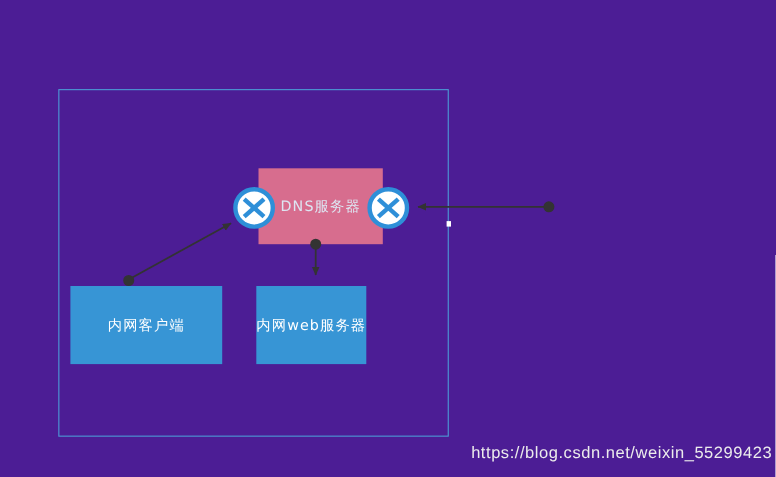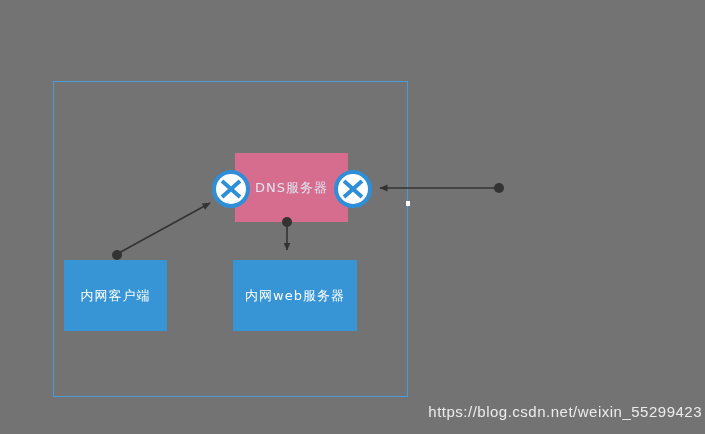--- a/index.html
+++ b/index.html
@@ -5,21 +5,21 @@
   html, body {
     margin: 0;
     padding: 0;
     background: #ffffff;
     font-family: "DejaVu Sans", sans-serif;
   }
   .canvas {
     position: relative;
     width: 705px;
     height: 434px;
-    background: #737373;
+    background: #4c1d95;
     overflow: hidden;
   }
   .boundary {
     position: absolute;
     left: 53px;
     top: 81px;
     width: 355px;
     height: 316px;
     border: 1px solid #4c9bd6;
     box-sizing: border-box;
@@ -39,27 +39,27 @@
   .node-dns {
     left: 235px;
     top: 153px;
     width: 113px;
     height: 69px;
     color: #dde5f2;
   }
   .node-intranet-client {
     left: 64px;
     top: 260px;
-    width: 103px;
+    width: 138px;
     height: 71px;
   }
   .node-intranet-web {
     left: 233px;
     top: 260px;
-    width: 124px;
+    width: 100px;
     height: 71px;
   }
   .node-extranet-client {
     left: 504px;
     top: 151px;
     width: 114px;
     height: 72px;
   }
   .overlay {
     position: absolute;

